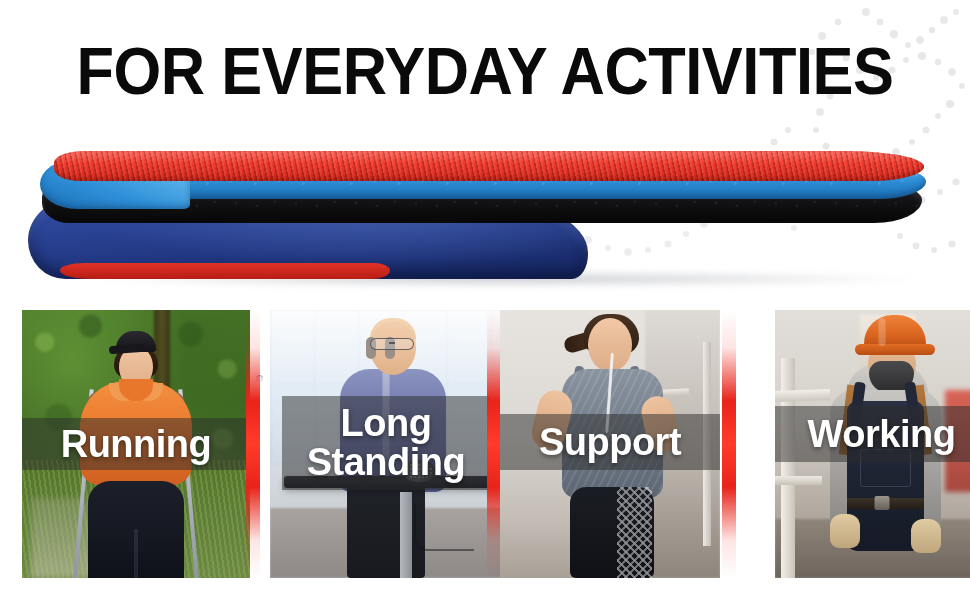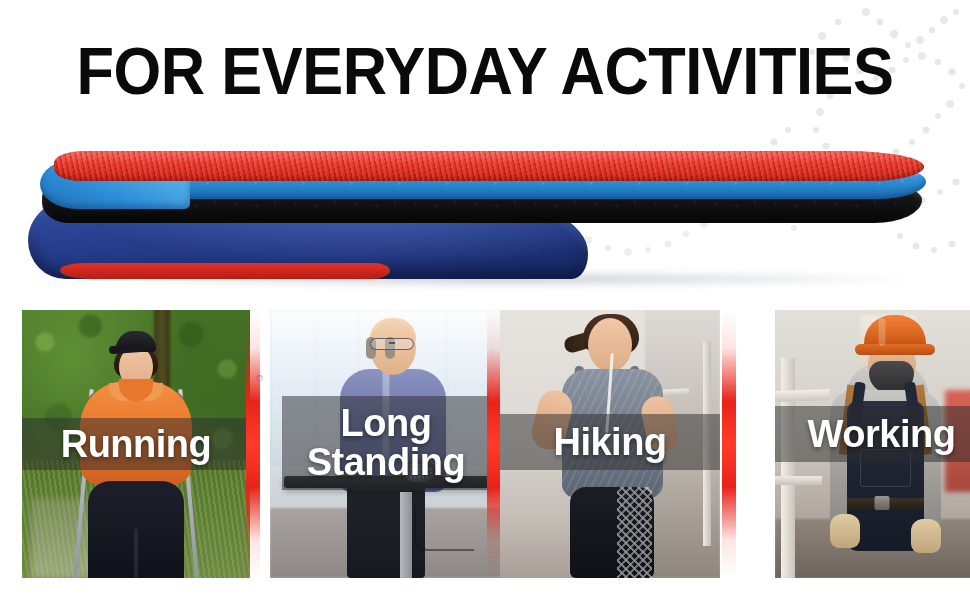--- a/index.html
+++ b/index.html
@@ -529,21 +529,21 @@
           <div class="rn-strapR"></div>
         <div class="rn-tank"></div>
           <div class="rn-cord"></div>
         <div class="rn-armL"></div>
           <div class="rn-armR"></div>
         <div class="rn-legs">
             <div class="rn-legpat"></div>
           </div>
       </div>
       <div class="label-band" style="top:104px; height:56px;">
-        <span class="label-text">Hiking</span>
+        <span class="label-text">Support</span>
       </div>
     </div>
 
     <div class="divider" style="left:722px;"></div>
 
     <div class="card" style="left:775px; width:213px;padding-left:48px;">
       <div class="card-photo ph">
         <div class="wk-bg"></div>
         <div class="wk-blockA"></div>
           <div class="wk-blockB"></div>

